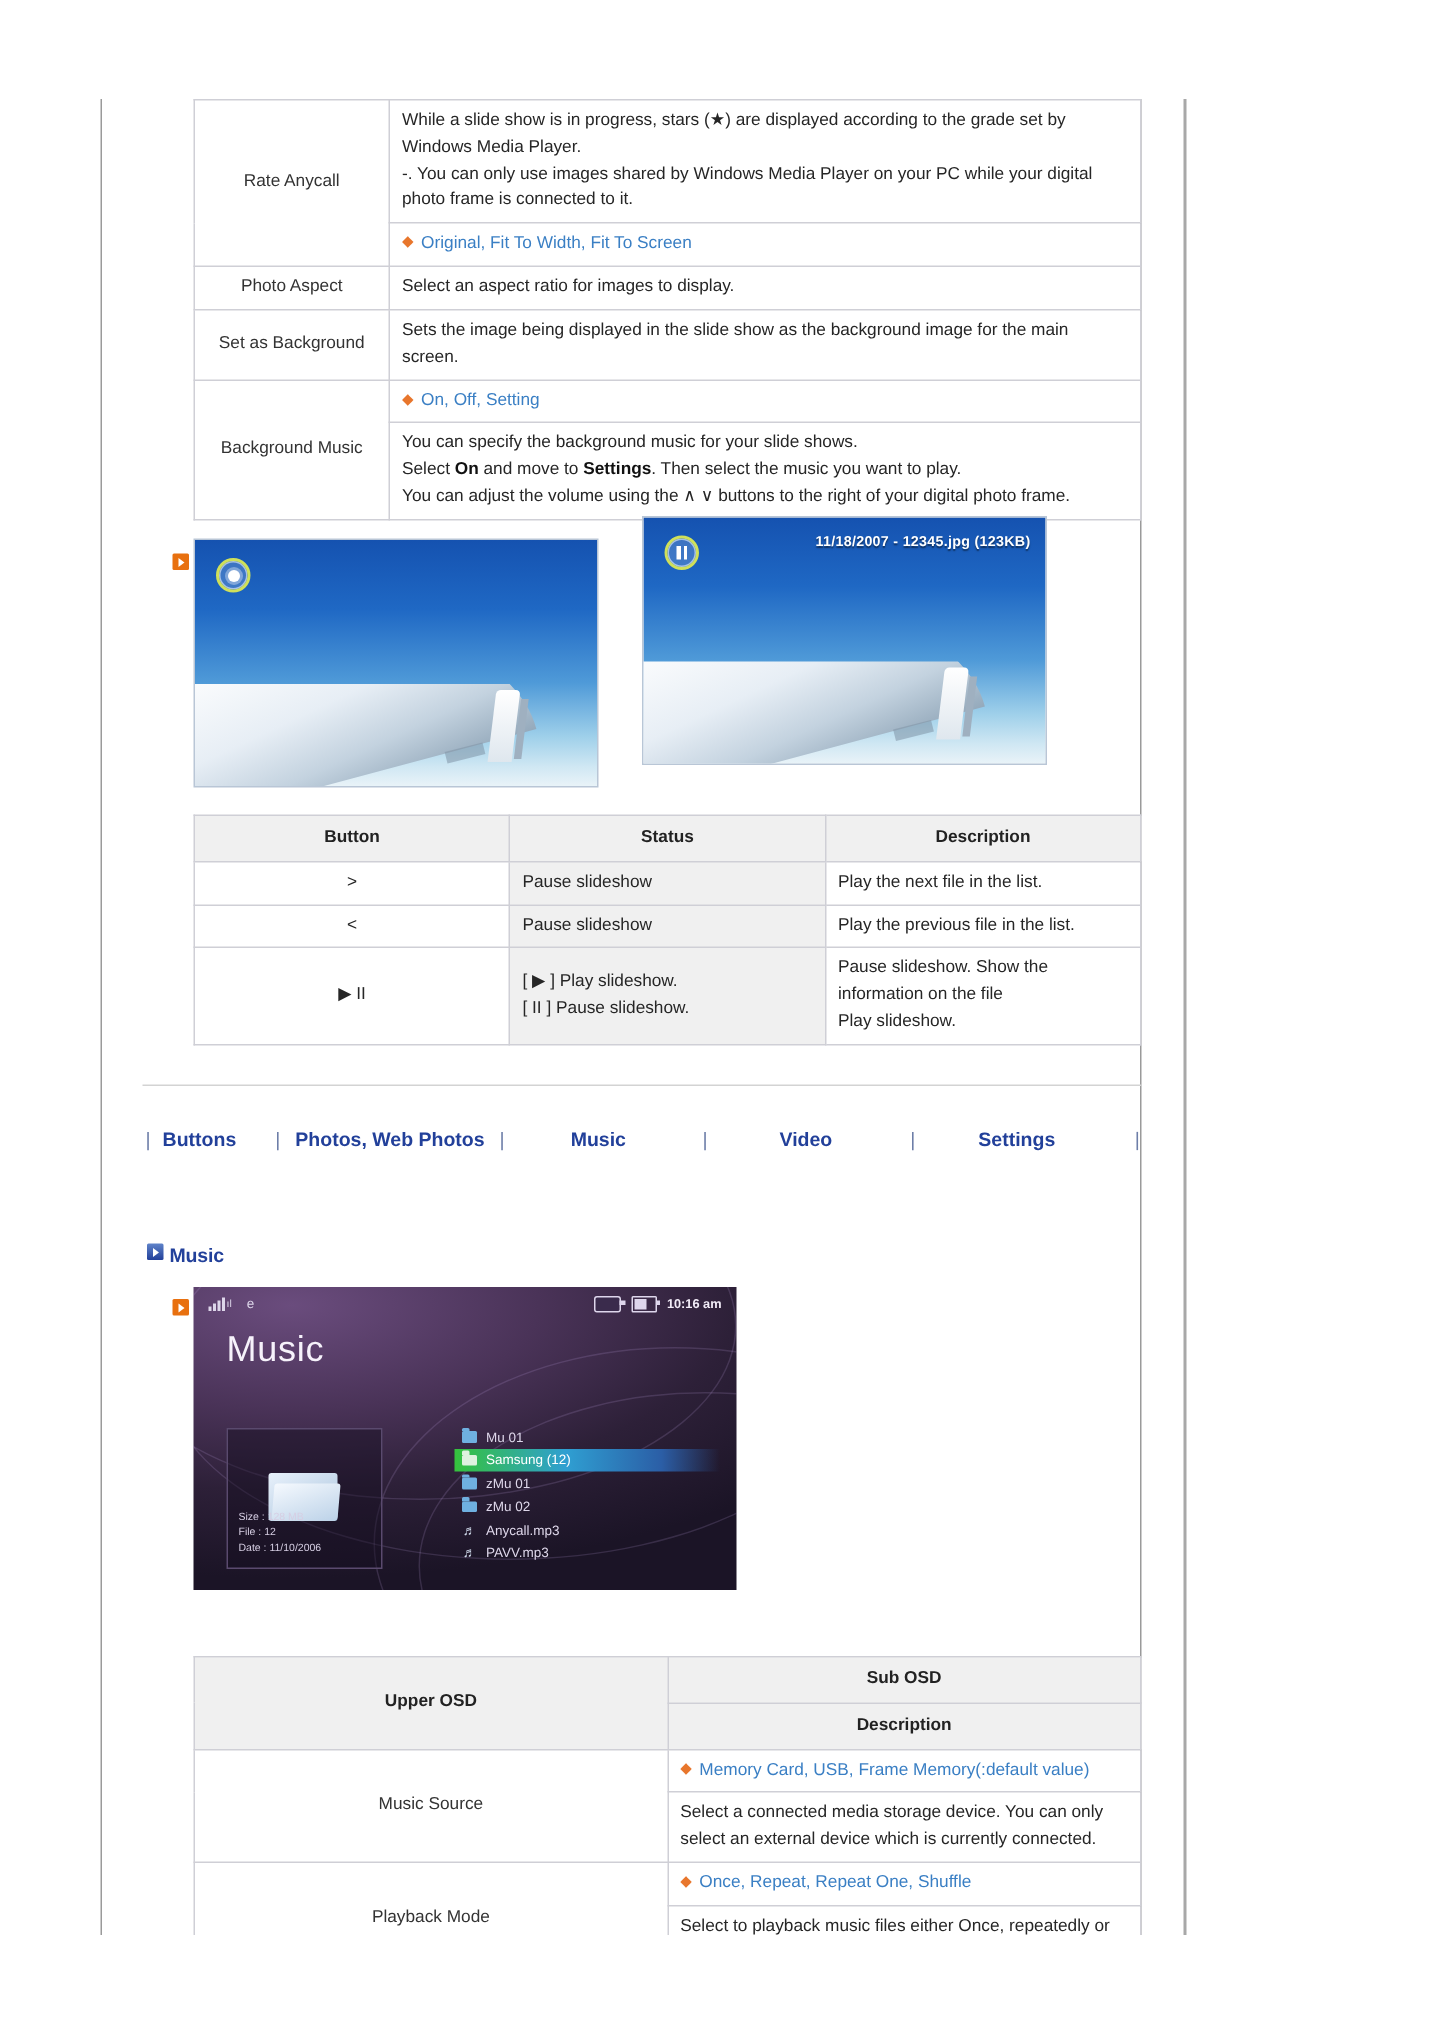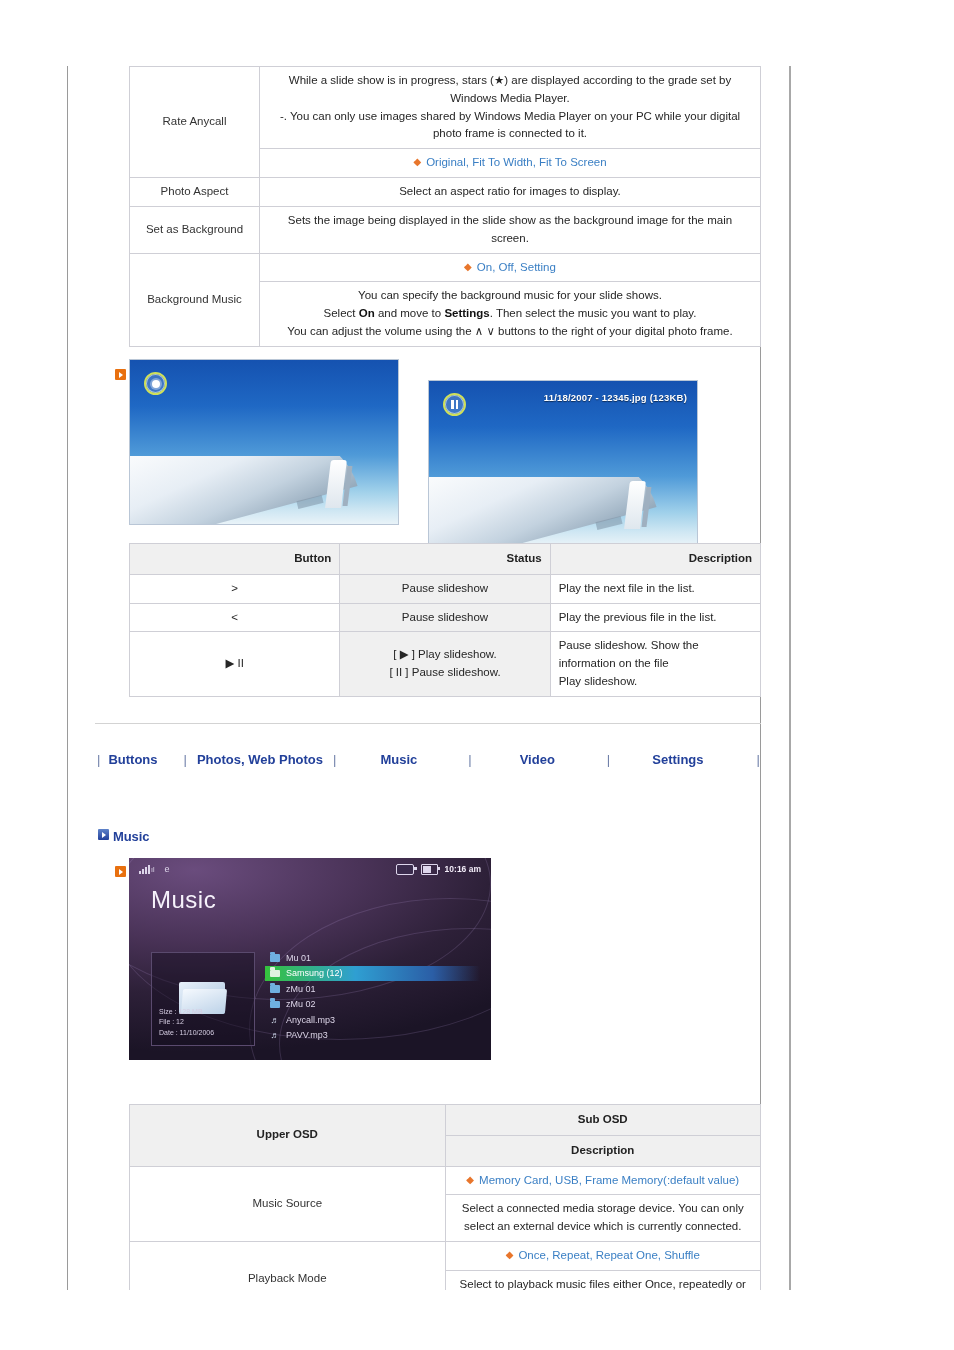--- a/index.html
+++ b/index.html
@@ -21,21 +21,20 @@
     font-size:11.5px;
     color:#262626;
     table-layout:fixed;
   }
   table.doc td,table.doc th{
     border:1px solid #cfcfd6;
     padding:5px 8px;
     vertical-align:middle;
     font-weight:normal;
     line-height:1.55;
-    text-align:center;
   }
   td.label-cell{text-align:center;color:#333;}
   td.opt-cell{padding-top:6px;padding-bottom:6px;}
   .opt{color:#3a7fc4;font-size:11.5px;}
   .diamond{color:#e8762c;font-size:10px;margin-right:5px;vertical-align:1px;}
   .b{font-weight:bold;color:#111;}
 
   
   #tbl-settings{position:absolute;left:129px;top:66px;width:632px;}
   #tbl-settings td.label-cell{width:113px;}
@@ -52,21 +51,21 @@
   .ico-sq.orange::after{border-left-color:#ffffff;}
 
   #hdr-direct{left:115px;top:327px;}
   #hdr-music{left:98px;top:787px;color:#22409a;font-size:13px;}
   #hdr-listmenu{left:115px;top:824px;}
 
   
   .photo{position:absolute;border:1px solid #b9c6d6;overflow:hidden;
     background:linear-gradient(180deg,#1552b0 0%,#1f68c4 28%,#4f9ad8 58%,#9fd0ea 80%,#cfe7f3 92%,#e9f3f8 100%);}
   #photo-1{left:129px;top:359px;width:268px;height:164px;}
-  #photo-2{left:428px;top:380px;width:268px;height:164px;}
+  #photo-2{left:428px;top:344px;width:268px;height:164px;}
   .wing{position:absolute;left:0;bottom:0;width:100%;height:68px;overflow:hidden;}
   .wing .blade{position:absolute;left:-4%;bottom:-26px;width:92%;height:96px;
     background:linear-gradient(170deg,#ffffff 0%,#e7eef5 46%,#c3d2df 74%,#94a9bb 100%);
     transform:rotate(-15deg);transform-origin:left bottom;
     border-top-right-radius:60% 100%;}
   .wing .tip{position:absolute;right:20%;bottom:16px;width:16px;height:48px;
     background:linear-gradient(180deg,#ffffff,#dfe7ee);
     transform:skewX(-7deg);border-radius:3px 3px 0 0;}
   .wing .tipshadow{position:absolute;right:18%;bottom:18px;width:5px;height:40px;background:#9fb0c0;transform:skewX(-7deg);}
   .wing .strip{position:absolute;right:28%;bottom:18px;width:26px;height:8px;background:#7f93a6;opacity:.55;transform:rotate(-14deg);}
@@ -74,23 +73,23 @@
     border:2px solid #cfe05a;box-shadow:0 0 0 1px rgba(255,255,255,.55) inset;
     background:rgba(255,255,255,.16);display:flex;align-items:center;justify-content:center;}
   .osd-btn.pause .bars{display:flex;gap:2px;}
   .osd-btn.pause .bars i{display:block;width:2.5px;height:9px;background:#fff;}
   .osd-rec{width:8px;height:8px;border-radius:50%;background:#fff;box-shadow:0 0 0 2px rgba(255,255,255,.35);}
   .osd-caption{position:absolute;right:10px;top:11px;color:#ffffff;font-size:9.5px;
     font-weight:bold;letter-spacing:.2px;text-shadow:0 1px 1px rgba(0,0,0,.5);}
 
   
   #tbl-buttons{position:absolute;left:129px;top:543px;width:632px;}
-  #tbl-buttons th{background:#f0f0f0;font-weight:bold;font-size:11.5px;text-align:right;color:#222;padding:6px 8px;margin-left:39px;}
+  #tbl-buttons th{background:#f0f0f0;font-weight:bold;font-size:11.5px;text-align:center;color:#222;padding:6px 8px;margin-left:39px;}
   #tbl-buttons td.c-btn{width:97px;text-align:center;}
-  #tbl-buttons td.c-stat{width:148px;text-align:center;background:#f0f0f0;}
+  #tbl-buttons td.c-stat{width:148px;background:#f0f0f0;}
   #tbl-buttons td.c-desc{text-align:left;}
 
   
   #divider{position:absolute;left:95px;top:723px;width:666px;height:1px;background:#d3d3d3;}
   #nav{position:absolute;left:95px;top:745px;width:672px;height:28px;
        display:flex;align-items:center;font-size:13px;font-weight:bold;color:#22409a;}
   #nav .sep{color:#6d7ea8;font-weight:normal;padding:0 2px;}
   #nav a{color:#22409a;text-decoration:none;white-space:nowrap;}
 
   
@@ -119,21 +118,21 @@
   #device .crumb .cico{width:7px;height:6px;border:1px solid #cfc6dd;margin-left:22px;margin-right:6px;}
   #device .infopanel{position:absolute;left:22px;top:94px;width:102px;height:92px;
       border:1px solid #5a4a6e;background:rgba(20,14,30,.45);}
   .folder-ico{position:absolute;left:50%;top:26px;transform:translateX(-50%);width:48px;height:36px;}
   .folder-ico .back{position:absolute;left:0;top:3px;width:46px;height:32px;border-radius:2px;
      background:linear-gradient(150deg,#e8f1fb,#a9c3dd);}
   .folder-ico .front{position:absolute;left:3px;top:10px;width:44px;height:25px;border-radius:2px 2px 3px 3px;
      background:linear-gradient(160deg,#f5f9fe,#bcd2e8);transform:skewX(-5deg);}
   .info-lines{position:absolute;left:7px;bottom:7px;color:#d6cee3;font-size:7px;line-height:1.5;}
   #device .filelist{position:absolute;left:136px;top:92px;width:215px;}
-  .frow{display:flex;align-items:center;height:15.5px;color:#ded7ea;font-size:9px;padding-left:5px;}
+  .frow{display:flex;align-items:center;height:15.5px;color:#ded7ea;font-size:9px;padding-left:5px;margin-left:38px;}
   .frow.sel{background:linear-gradient(90deg,#35c23c 0%,#2f9fd2 42%,#2b5ea6 78%,rgba(43,94,166,0) 100%);
             color:#ffffff;}
   .fico-folder{width:10px;height:7.5px;margin-right:6px;position:relative;flex:0 0 auto;
      background:#6fb0e0;border-radius:1px;}
   .fico-folder::before{content:"";position:absolute;left:0;top:-2.5px;width:5px;height:2.5px;background:#6fb0e0;border-radius:1px 1px 0 0;}
   .frow.sel .fico-folder{background:#dff2df;}
   .frow.sel .fico-folder::before{background:#dff2df;}
   .fico-note{width:10px;margin-right:6px;color:#cfd9ea;font-size:9px;flex:0 0 auto;text-align:center;}
 
   

